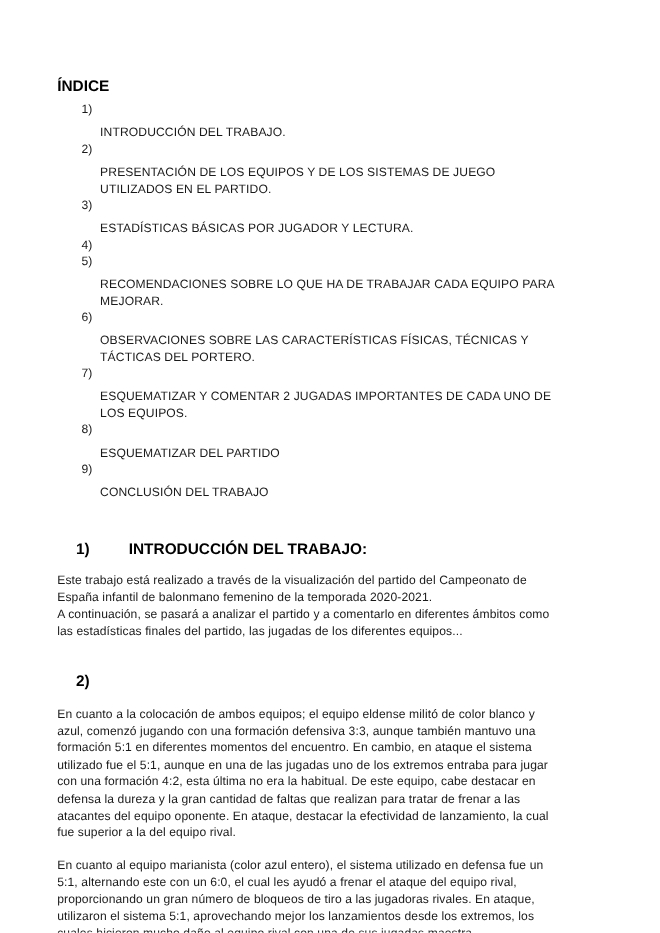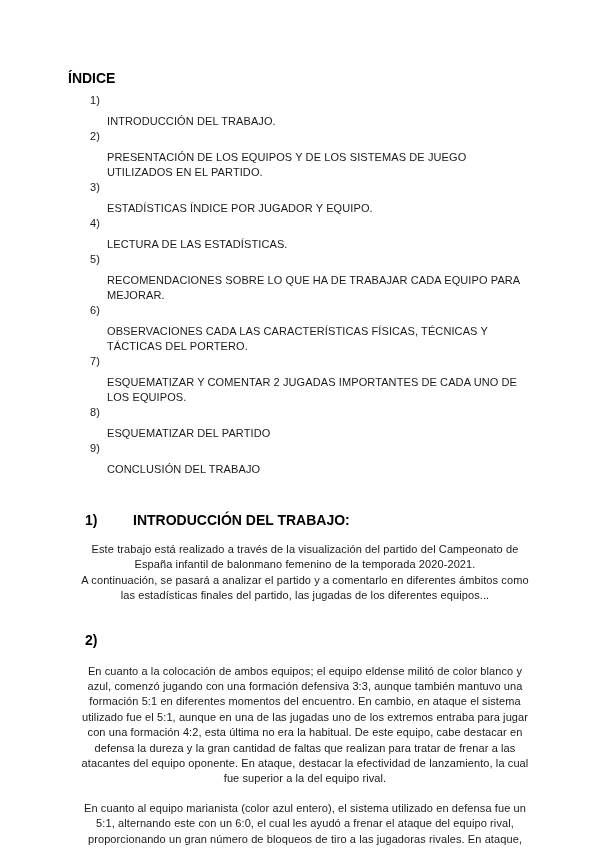--- a/index.html
+++ b/index.html
@@ -9,21 +9,21 @@
   }
   body {
     width: 600px;
     height: 848px;
     overflow: hidden;
   }
   .page {
     box-sizing: border-box;
     width: 600px;
     height: 848px;
-    padding: 71px 58px 0 68px;
+    padding: 71px 58px 0 52px;
     font-family: "Liberation Sans", "DejaVu Sans", sans-serif;
     color: #1a1a1a;
     background: #ffffff;
   }
 
   
   .index-title {
     font-size: 14px;
     line-height: 15px;
     font-weight: bold;
@@ -69,21 +69,20 @@
     margin-left: 28px;
   }
 
   
   .para {
     margin: 14px 0 0 0;
     font-size: 11px;
     line-height: 15.4px;
     letter-spacing: 0.1px;
     white-space: pre-line;
-    text-align: center;
   }
   .para.first-of-section {
     margin-top: 12px;
   }
 </style>
 </head>
 <body>
 
 <div class="page">
 
@@ -94,34 +93,33 @@
       <span class="num">1)</span>
       <span class="txt">INTRODUCCIÓN DEL TRABAJO.</span>
     </div>
     <div class="index-item">
       <span class="num">2)</span>
       <span class="txt">PRESENTACIÓN DE LOS EQUIPOS Y DE LOS SISTEMAS DE JUEGO
 UTILIZADOS EN EL PARTIDO.</span>
     </div>
     <div class="index-item">
       <span class="num">3)</span>
-      <span class="txt">ESTADÍSTICAS ÍNDICE POR JUGADOR Y EQUIPO.</span>
+      <span class="txt">ESTADÍSTICAS BÁSICAS POR JUGADOR Y LECTURA.</span>
     </div>
     <div class="index-item">
       <span class="num">4)</span>
-      <span class="txt">LECTURA DE LAS ESTADÍSTICAS.</span>
     </div>
     <div class="index-item">
       <span class="num">5)</span>
       <span class="txt">RECOMENDACIONES SOBRE LO QUE HA DE TRABAJAR CADA EQUIPO PARA
 MEJORAR.</span>
     </div>
     <div class="index-item">
       <span class="num">6)</span>
-      <span class="txt">OBSERVACIONES CADA LAS CARACTERÍSTICAS FÍSICAS, TÉCNICAS Y
+      <span class="txt">OBSERVACIONES SOBRE LAS CARACTERÍSTICAS FÍSICAS, TÉCNICAS Y
 TÁCTICAS DEL PORTERO.</span>
     </div>
     <div class="index-item">
       <span class="num">7)</span>
       <span class="txt">ESQUEMATIZAR Y COMENTAR 2 JUGADAS IMPORTANTES DE CADA UNO DE
 LOS EQUIPOS.</span>
     </div>
     <div class="index-item">
       <span class="num">8)</span>
       <span class="txt">ESQUEMATIZAR DEL PARTIDO</span>

